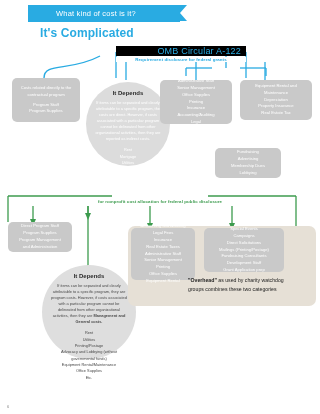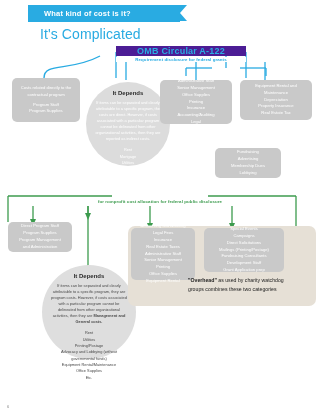--- a/index.html
+++ b/index.html
@@ -19,34 +19,34 @@
     display: flex; align-items: center;
   }
   .ribbon-notch {
     position: absolute; left: 180px; top: 5px;
     width: 0; height: 0;
     border-top: 8.5px solid #29ABE2;
     border-bottom: 8.5px solid #29ABE2;
     border-right: 7px solid transparent;
   }
   .ribbon-label {
-    color: #ffffff; font-size: 7.5px; font-weight: bold;
-    letter-spacing: .2px; padding-left: 16px;
+    color: #ffffff; font-size: 7.5px; font-weight: normal;
+    letter-spacing: .2px; padding-left: 28px;
   }
   .title {
     position: absolute; left: 40px; top: 26px;
-    color: #29ABE2; font-size: 14px; font-weight: normal;
+    color: #29ABE2; font-size: 12px; font-weight: bold;
     letter-spacing: .1px;
   }
 
   
   .band-title {
-    position: absolute; text-align: center;
-    font-size: 9px; font-weight: bold; letter-spacing: .2px;
-    background: #4c1d95; padding: 0 5px;
+    position: absolute; text-align: right;
+    font-size: 9px; font-weight: normal; letter-spacing: .2px;
+    background: #000000; padding: 0 5px;
   }
   .band-sub {
     position: absolute; text-align: center;
     font-size: 4.4px; font-weight: bold; letter-spacing: .1px;
     background: #ffffff; padding: 0 4px;
   }
 
   
   .box {
     position: absolute;

